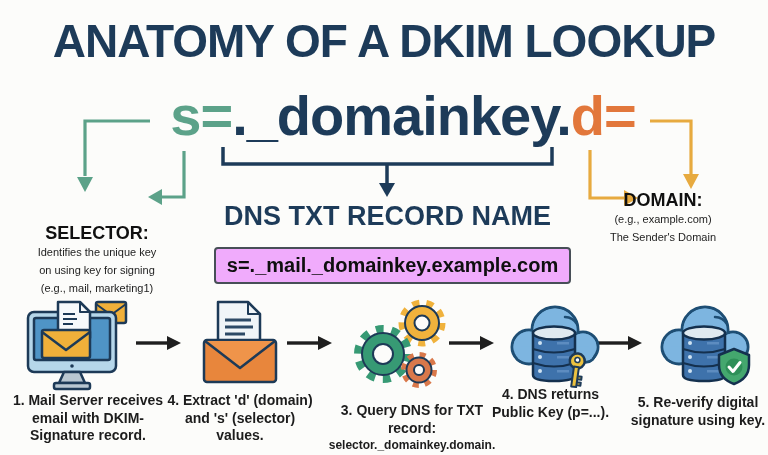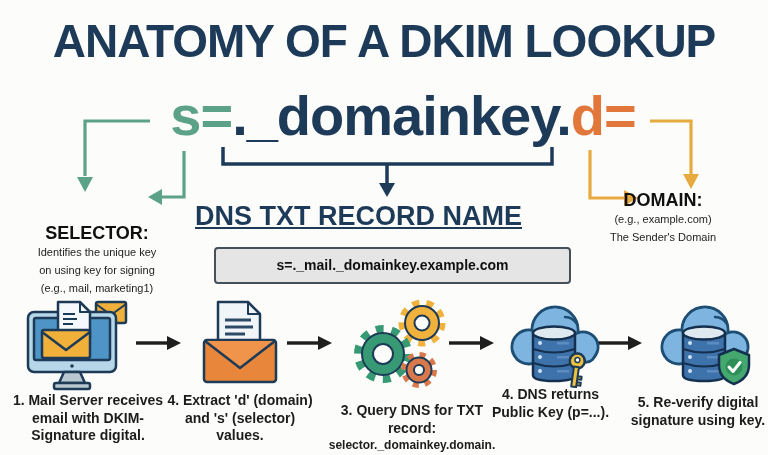--- a/index.html
+++ b/index.html
@@ -27,27 +27,27 @@
   #formula .dom{color:#e2773b;}
   
   #connectors{top:0;left:0;width:768px;height:455px;pointer-events:none;}
   
   .callout{text-align:center;}
   .callout .heading{font-size:18px;font-weight:bold;color:#101010;line-height:20px;white-space:nowrap;}
   .callout .line{font-size:11px;color:#1d1d1d;line-height:18px;white-space:nowrap;}
   #selector-callout{top:190px;left:2px;width:190px;margin-top:33px;}
   #domain-callout{top:190px;left:584px;width:158px;text-align:center;}
   #dns-heading{
-    top:201px;left:195px;width:385px;text-align:left;
-    font-size:27px;font-weight:bold;color:#1d3b59;white-space:nowrap;text-decoration:underline;
+    top:201px;left:195px;width:385px;text-align:center;
+    font-size:27px;font-weight:bold;color:#1d3b59;white-space:nowrap;
   }
   #record-box{
     top:247px;left:214px;width:353px;height:33px;
-    background:#e5e5e5;border:2px solid #474f57;border-radius:4px;
-    text-align:center;line-height:33px;font-size:14px;font-weight:bold;color:#0f0f0f;
+    background:#f0abfc;border:2px solid #474f57;border-radius:4px;
+    text-align:center;line-height:33px;font-size:20px;font-weight:bold;color:#0f0f0f;
     white-space:nowrap;
   }
   
   .step-caption{text-align:center;}
   .step-caption .cline{font-size:14px;font-weight:bold;color:#1c1c1c;line-height:17.5px;white-space:nowrap;}
   .step-caption .cline.small{font-size:12px;}
   #caption-1{top:392px;left:2px;width:172px;}
   #caption-2{top:392px;left:166px;width:148px;}
   #caption-3{top:402px;left:328px;width:168px;}
   #caption-4{top:386px;left:478px;width:145px;}
@@ -258,21 +258,21 @@
         <path d="M66,58 l15,-6 l15,6 v10 c0,10 -7,16 -15,19 c-8,-3 -15,-9 -15,-19 z" fill="#44a76e" stroke="#14304e" stroke-width="2.5" stroke-linejoin="round"></path>
         <circle cx="81" cy="70" r="8.5" fill="#2e8f58"></circle>
         <polyline points="76,70 80,74.5 87,65.5" fill="none" stroke="#ffffff" stroke-width="3" stroke-linecap="round" stroke-linejoin="round"></polyline>
       </g>
     </svg>
   </div>
 
   <div id="caption-1" class="abs step-caption">
     <div class="cline">1. Mail Server receives</div>
     <div class="cline">email with DKIM-</div>
-    <div class="cline">Signature digital.</div>
+    <div class="cline">Signature record.</div>
   </div>
   <div id="caption-2" class="abs step-caption">
     <div class="cline">4. Extract 'd' (domain)</div>
     <div class="cline">and 's' (selector)</div>
     <div class="cline">values.</div>
   </div>
   <div id="caption-3" class="abs step-caption">
     <div class="cline">3. Query DNS for TXT</div>
     <div class="cline">record:</div>
     <div class="cline small">selector._domainkey.domain.</div>

